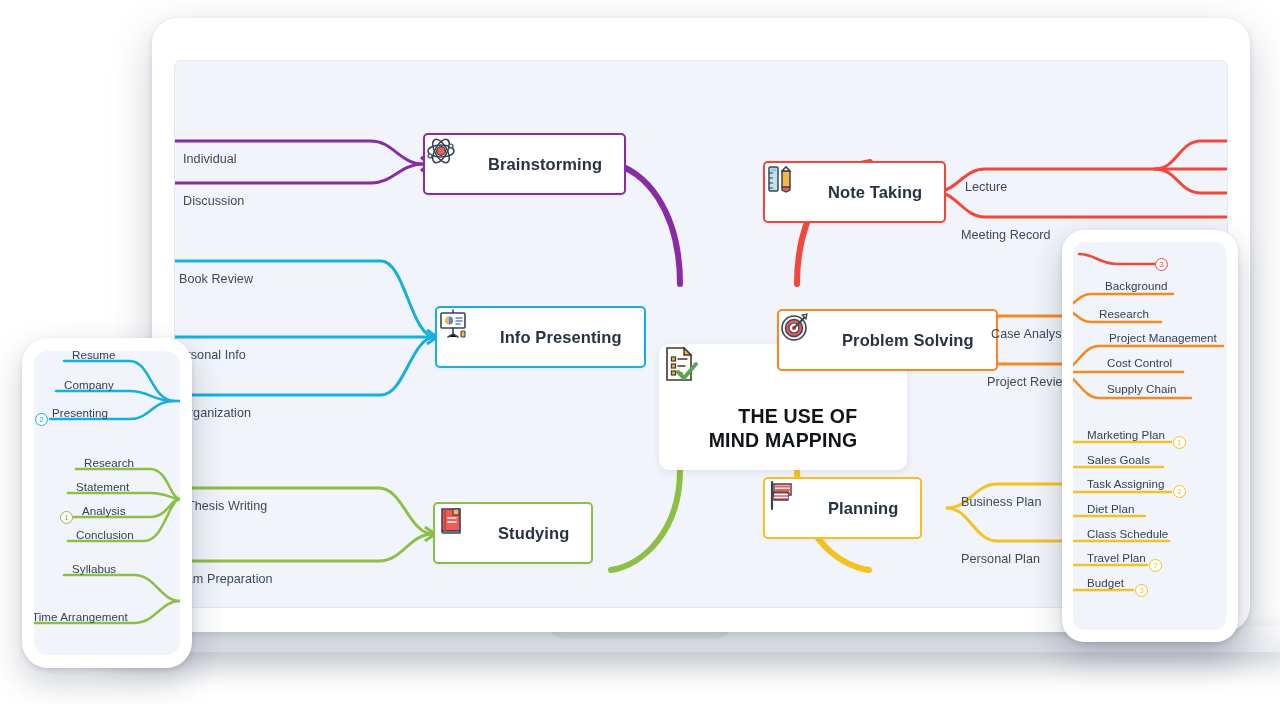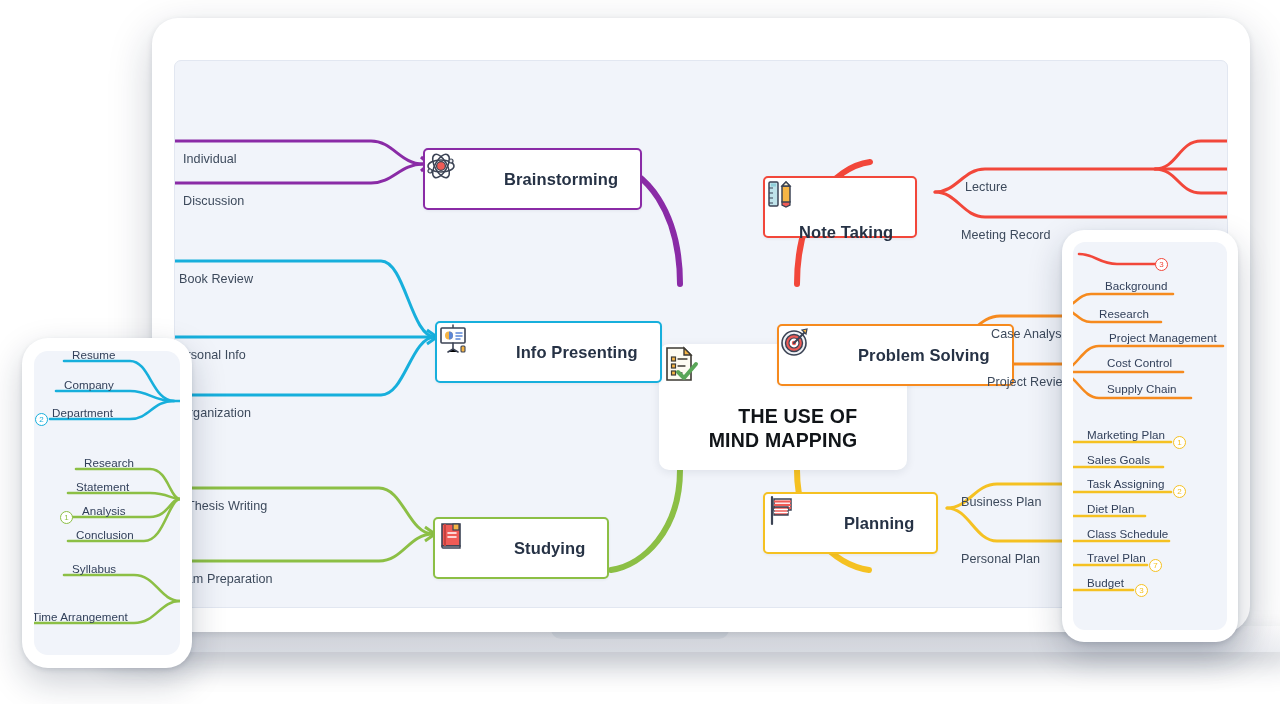--- a/index.html
+++ b/index.html
@@ -35,24 +35,23 @@
     border-radius:0 0 10px 10px;
   }
 
   
   .canvas{ position:absolute; inset:0; }
   .canvas svg{ position:absolute; left:0; top:0; overflow:visible; }
 
   .node{
     position:absolute; display:flex; align-items:center; gap:13px;
     background:#ffffff; border-radius:5px; border:2px solid #ccc;
-    padding:0 22px 0 34px; height:62px;
+    padding:0 22px 0 18px; height:62px;
     box-shadow:0 1px 3px rgba(20,30,60,.06);
     white-space:nowrap;
-    margin-top:15px;
   }
   .node .label{
     font-size:16.5px; font-weight:bold; color:#263245; letter-spacing:.1px;
   }
   .node .ico{ width:32px; height:32px; flex:none; }
 
   .center-node{
     position:absolute; left:484px; top:283px; width:248px; height:126px;
     background:#fff; border-radius:10px;
     box-shadow:0 2px 10px rgba(20,30,60,.09);
@@ -218,21 +217,21 @@
               <path d="M10 5v22" stroke="#c8423e" stroke-width="2"></path>
               <rect x="18" y="5" width="6" height="6" fill="#f6b545" stroke="#3b4354" stroke-width="1.2"></rect>
               <path d="M13 14h8M13 18h8" stroke="#fff" stroke-width="1.6" stroke-linecap="round"></path>
             </svg>
           </span>
           <span class="label">Studying</span>
         </div>
         <div class="leaf" style="left:12px; top:409px;">Thesis Writing</div>
         <div class="leaf" style="left:-4px; top:482px;">Exam Preparation</div>
 
-        <div class="node" style="left:588px; top:100px; border-color:#F2473A;flex-direction:column;">
+        <div class="node" style="left:588px; top:100px; border-color:#F2473A;">
           <span class="ico">
             <svg viewBox="0 0 32 32" width="32" height="32">
               <rect x="4" y="4" width="9" height="24" rx="1.2" fill="#bfe3ea" stroke="#3b4354" stroke-width="1.5"></rect>
               <path d="M4 10h4M4 15h4M4 20h4M4 25h4" stroke="#3b4354" stroke-width="1.2"></path>
               <rect x="6" y="5.5" width="5" height="3" fill="#8fd0da"></rect>
               <path d="M21 4l4 4v16l-4 4-4-4V8z" fill="#f6b545" stroke="#3b4354" stroke-width="1.5"></path>
               <path d="M17 8h8" stroke="#3b4354" stroke-width="1.3"></path>
               <path d="M21 4l4 4h-8z" fill="#fdf0cf" stroke="#3b4354" stroke-width="1.3"></path>
               <path d="M17 24h8v3l-4 2-4-2z" fill="#ef5b56" stroke="#3b4354" stroke-width="1.3"></path>
             </svg>
@@ -294,21 +293,21 @@
         <path d="M-6,272 L100,272 C122,272 126,250 146,250" fill="none" stroke="#8CBF45" stroke-width="2.6" stroke-linecap="round"></path>
       </svg>
 
       <div class="mini-item" style="left:38px; top:-6px;">
         <span class="t">Resume</span>
       </div>
       <div class="mini-item" style="left:30px; top:24px;">
         <span class="t">Company</span>
       </div>
       <div class="mini-item" style="left:18px; top:52px;">
-        <span class="t">Department</span>
+        <span class="t">Presenting</span>
       </div>
       <div class="badge" style="left:1px; top:62px; color:#17AFDC;">
         <span>2</span>
       </div>
 
       <div class="mini-item" style="left:50px; top:102px;">
         <span class="t">Research</span>
       </div>
       <div class="mini-item" style="left:42px; top:126px;">
         <span class="t">Statement</span>

